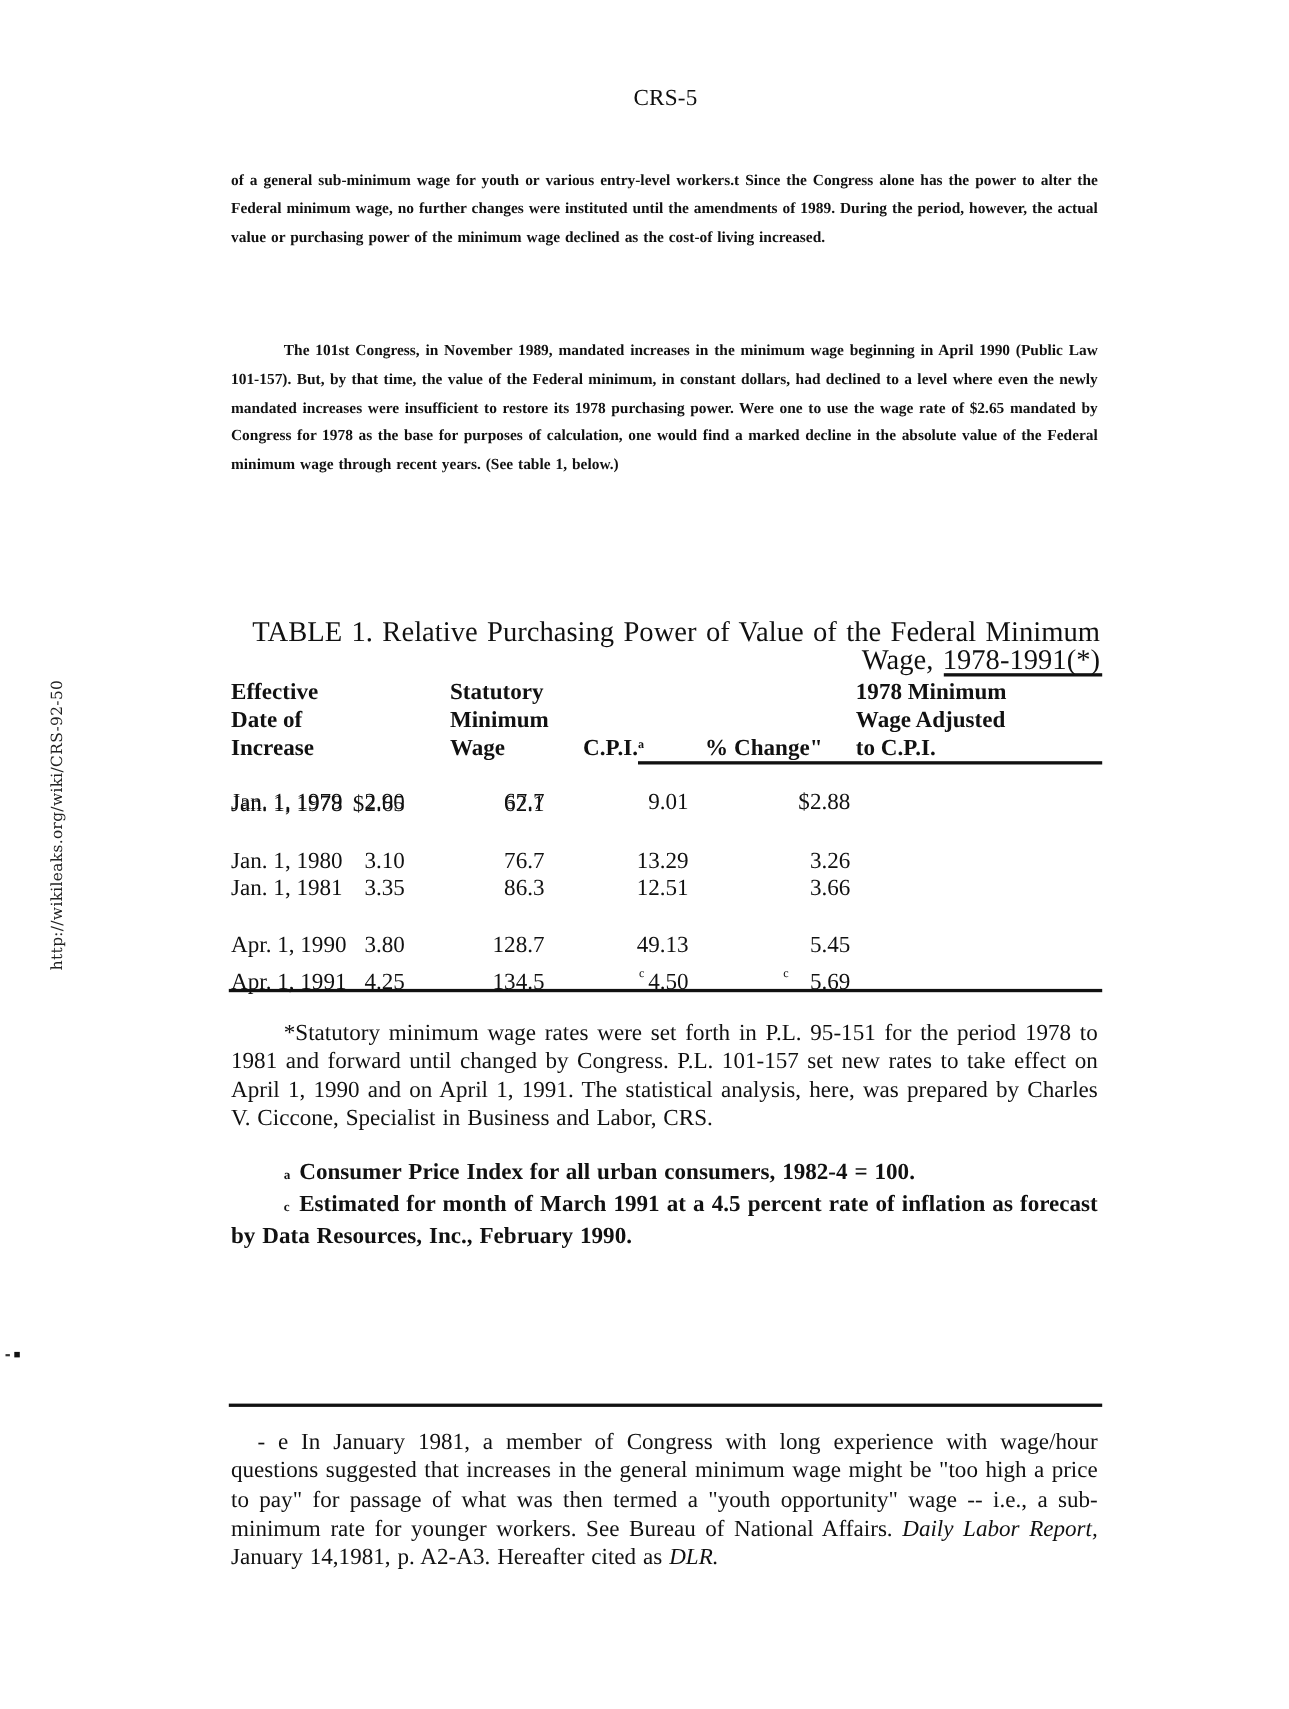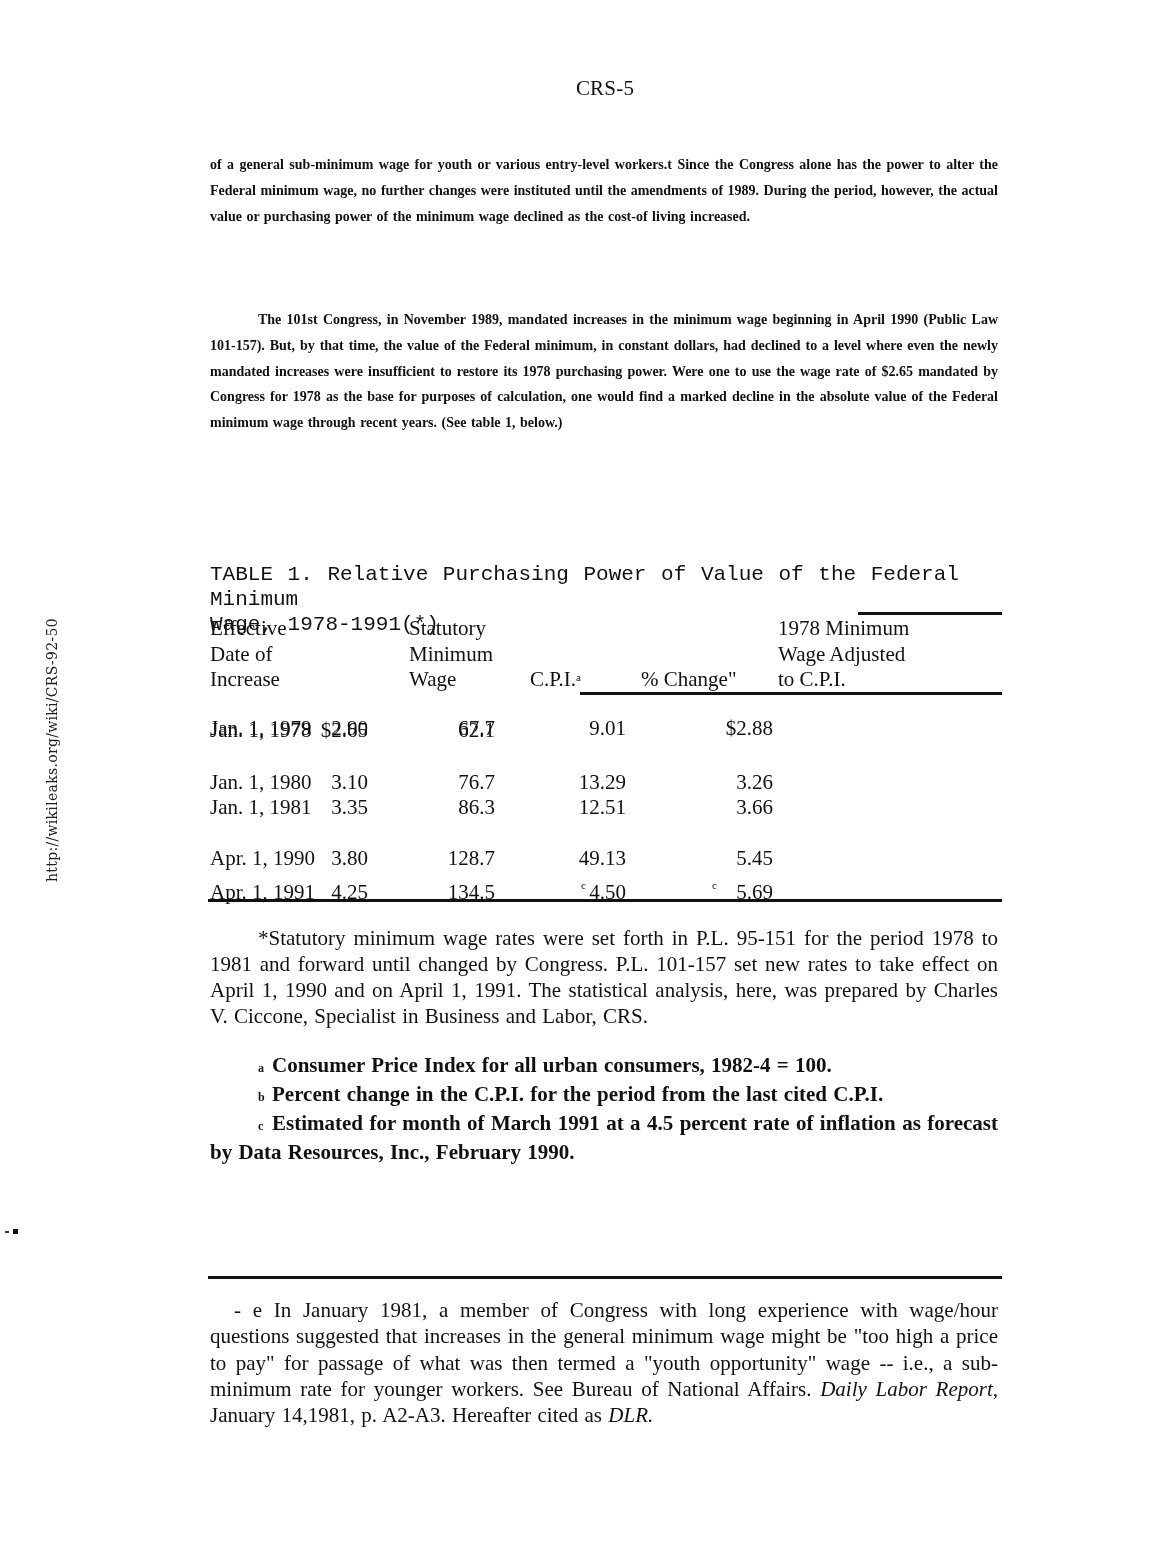--- a/index.html
+++ b/index.html
@@ -17,30 +17,30 @@
       left: 210px; width: 788px;
       font-size: 14px; line-height: 25.8px; text-align: justify;
       word-spacing: 1px;
       font-weight: bold;
     }
     .para .indent { display: inline-block; width: 48px; }
     #para1 { top: 152px; }
     #para2 { top: 307px; }
 
     .table-title {
-      left: 210px; width: 790px; top: 562px; text-align: left;
-      font-size: 21px; line-height: 25px; word-spacing: 2px; font-family: Liberation Mono, monospace;
+      left: 210px; width: 790px; top: 562px; text-align: right;
+      font-size: 26px; line-height: 25px; word-spacing: 2px;
     }
     .rule { background: #111111; position: absolute; }
     #rule-top-right { left: 858px; top: 612px; width: 144px; height: 3px; }
     #rule-header { left: 580px; top: 692px; width: 422px; height: 3px; }
     #rule-bottom { left: 208px; top: 899px; width: 794px; height: 3px; }
     #rule-footnote { left: 208px; top: 1276px; width: 794px; height: 3px; }
 
-    .th { position: absolute; font-size: 21px; line-height: 25.5px; }
+    .th { position: absolute; font-size: 21px; line-height: 25.5px; font-weight: bold; }
     #th-date { left: 210px; top: 616px; }
     #th-wage { left: 409px; top: 616px; }
     #th-cpi { left: 530px; top: 667px; }
     #th-change { left: 641px; top: 667px; }
     #th-adjusted { left: 778px; top: 616px; }
     .th span { display: block; white-space: nowrap; }
     sup { font-size: 11px; vertical-align: top; position: relative; top: -2px; }
 
     .row { position: absolute; left: 0; width: 1088px; height: 25px; font-size: 21px; }
     .row .c { position: absolute; white-space: nowrap; }
@@ -160,19 +160,18 @@
       <span class="c adj">5.69</span>
     </div>
   </div>
 
 <div class="rule" id="rule-bottom"></div>
 
 <div class="abs note" id="note-star"><span class="indent" style="display:inline-block;width:48px"></span><span>*Statutory minimum wage rates were set forth in P.L. 95-151 for the period 1978 to 1981 and forward until changed by Congress. P.L. 101-157 set new rates to take effect on April 1, 1990 and on April 1, 1991. The statistical analysis, here, was prepared by Charles V. Ciccone, Specialist in Business and Labor, CRS.</span></div>
 
 <div class="abs note" id="note-letters">
   <span class="line"><span class="ltr">a</span><span>Consumer Price Index for all urban consumers, 1982-4 = 100.</span></span>
-  <span class="line"><span class="ltr">b</span><span>Percent change in the C.P.I. for the period from the last cited C.P.I.</span></span>
   <span class="line"><span class="ltr">c</span><span>Estimated for month of March 1991 at a 4.5 percent rate of inflation as forecast by Data Resources, Inc., February 1990.</span></span>
 </div>
 
 <div class="rule" id="rule-footnote"></div>
 
 <div class="abs" id="footnote"><span style="display:inline-block;width:24px"></span><span>- e In January 1981, a member of Congress with long experience with wage/hour questions suggested that increases in the general minimum wage might be "too high a price to pay" for passage of what was then termed a "youth opportunity" wage -- i.e., a sub-minimum rate for younger workers. See Bureau of National Affairs.</span> <em>Daily Labor Report,</em> <span>January 14,1981, p. A2-A3. Hereafter cited as</span> <em>DLR.</em></div>
 
 </body></html>

